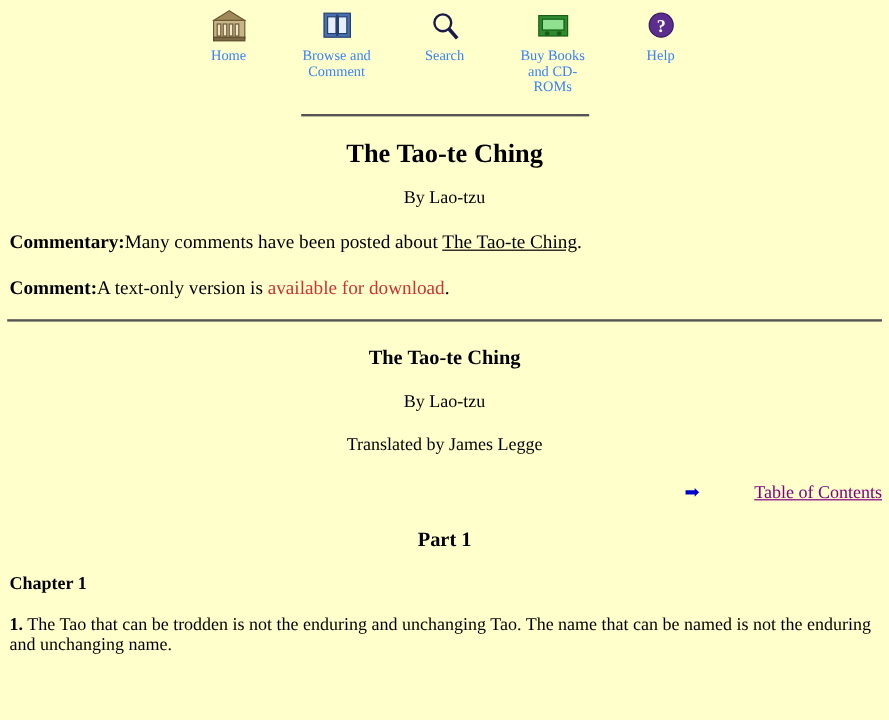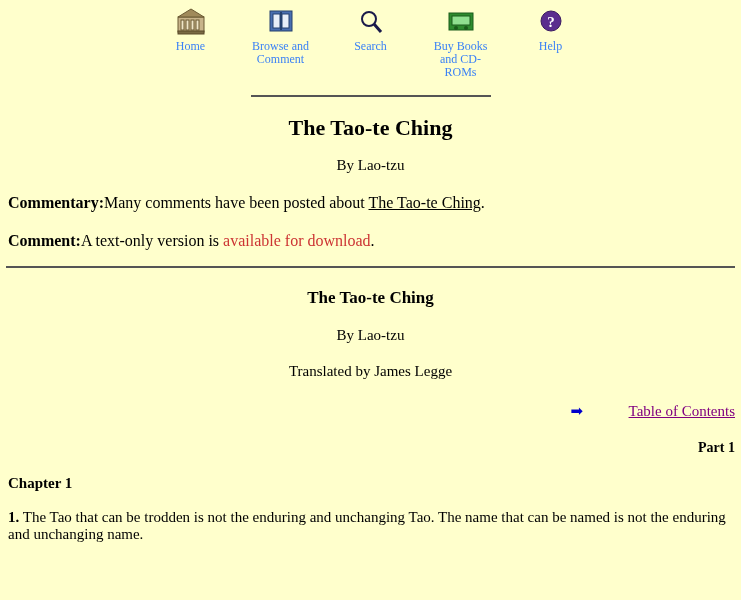--- a/index.html
+++ b/index.html
@@ -116,22 +116,22 @@
   }
   .arrow-icon {
     position: absolute;
     right: 152px;
     top: 2px;
     color: #0000cc;
     font-size: 15px;
     line-height: 14px;
   }
   h3.part {
-    text-align: right;
-    font-size: 14px;
+    text-align: center;
+    font-size: 17px;
     font-weight: bold;
     margin: 20px 0 0 0;
   }
   h4.chapter {
     font-size: 15px;
     font-weight: bold;
     margin: 19px 0 0 2px;
   }
   p.verse {
     font-size: 15px;

